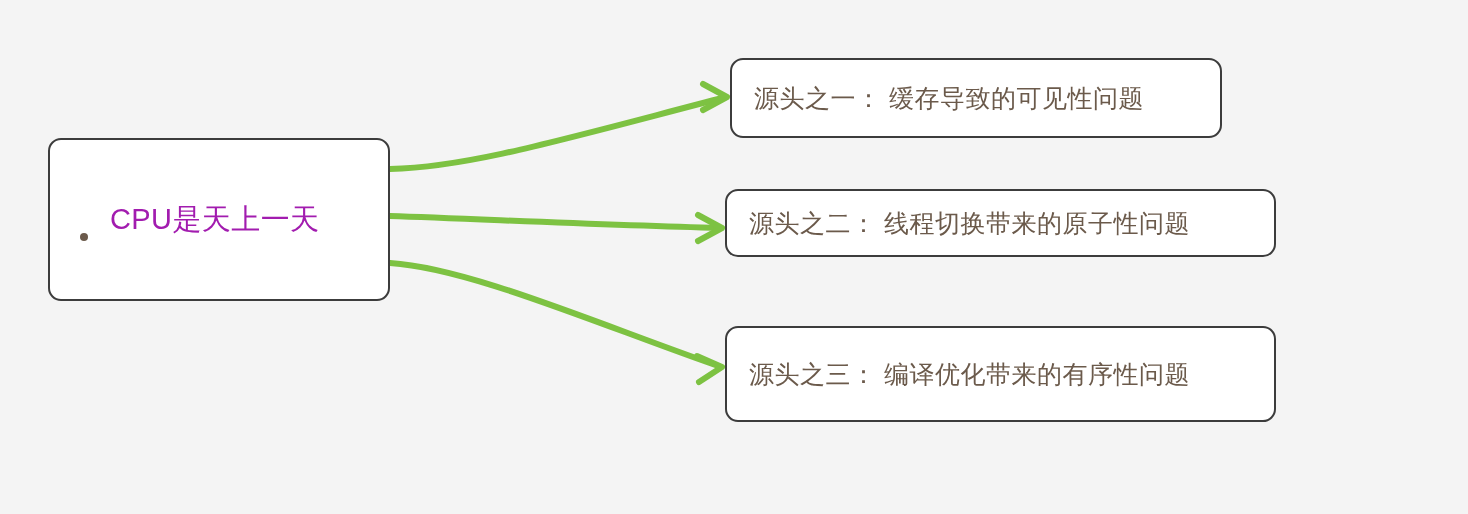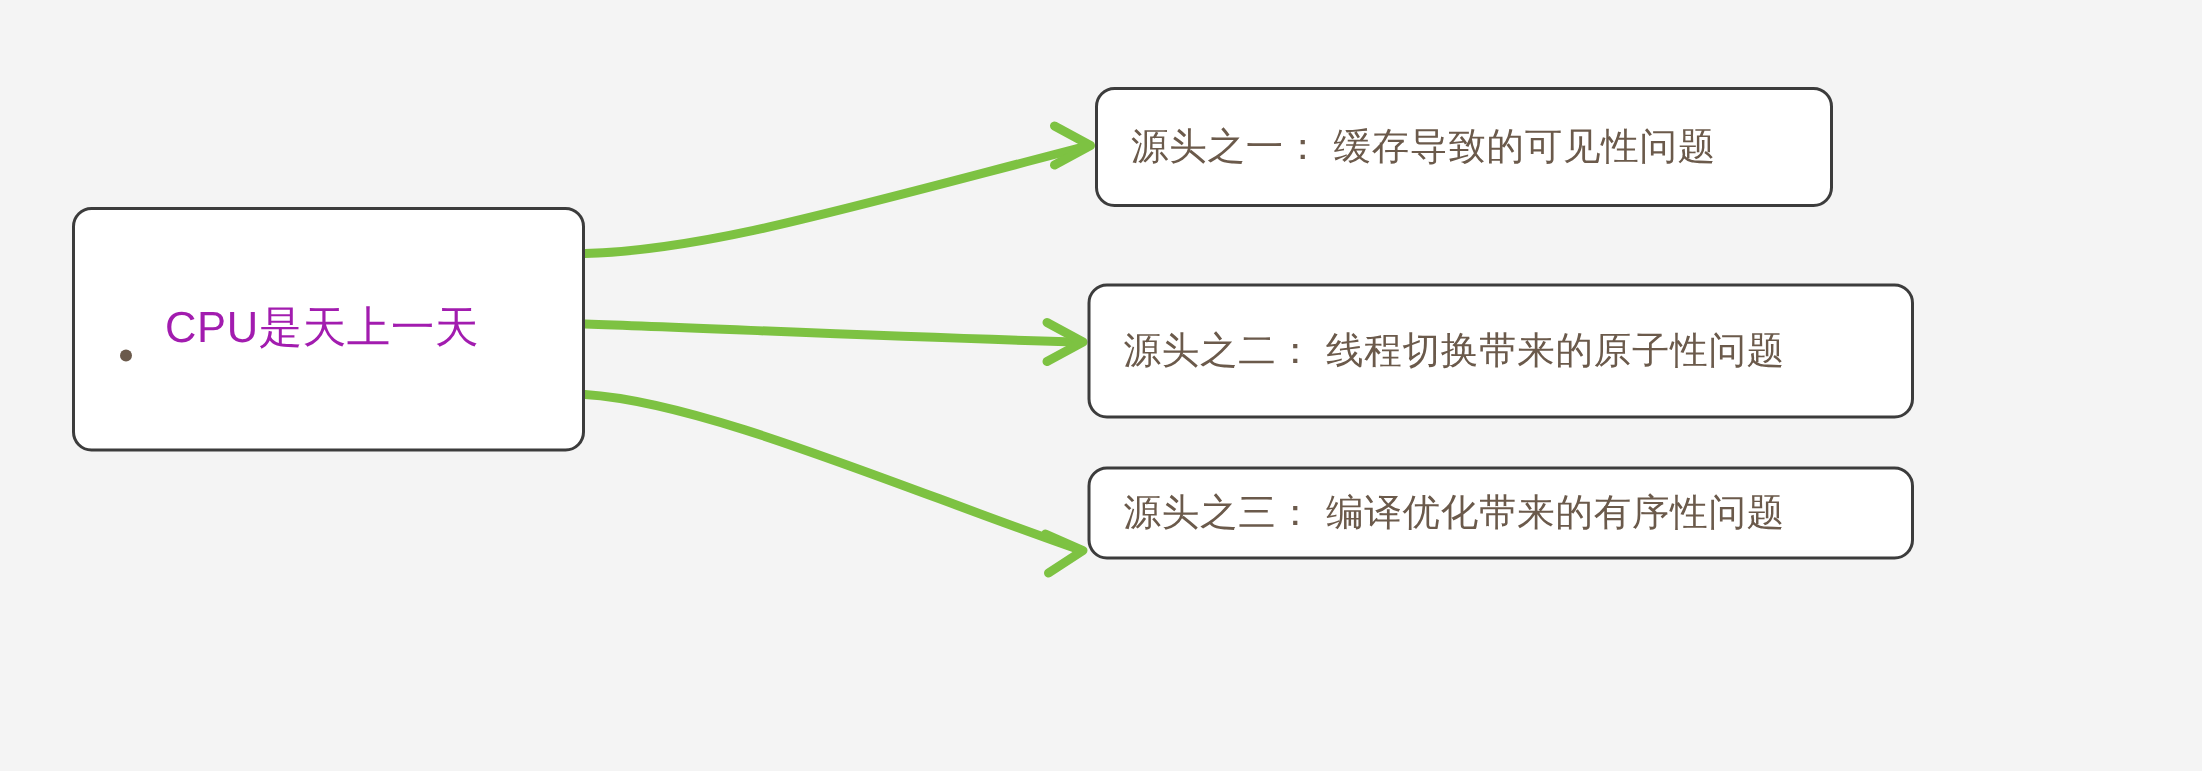--- a/index.html
+++ b/index.html
@@ -81,27 +81,27 @@
   #node-cause-1 {
     left: 730px;
     top: 58px;
     width: 492px;
     height: 80px;
   }
   #node-cause-2 {
     left: 725px;
     top: 189px;
     width: 551px;
-    height: 90px;
+    height: 68px;
   }
   #node-cause-3 {
     left: 725px;
-    top: 311px;
+    top: 326px;
     width: 551px;
-    height: 62px;
+    height: 96px;
   }
 </style>
 </head>
 <body>
 
 <div id="canvas">
 
   <svg class="connectors" viewBox="0 0 1468 514" width="1468" height="514" xmlns="http://www.w3.org/2000/svg">
     <g fill="none" stroke="#7dc242" stroke-width="6" stroke-linecap="round" stroke-linejoin="round">
       <path d="M 390 169 C 470 167 560 140 726 97"></path>

